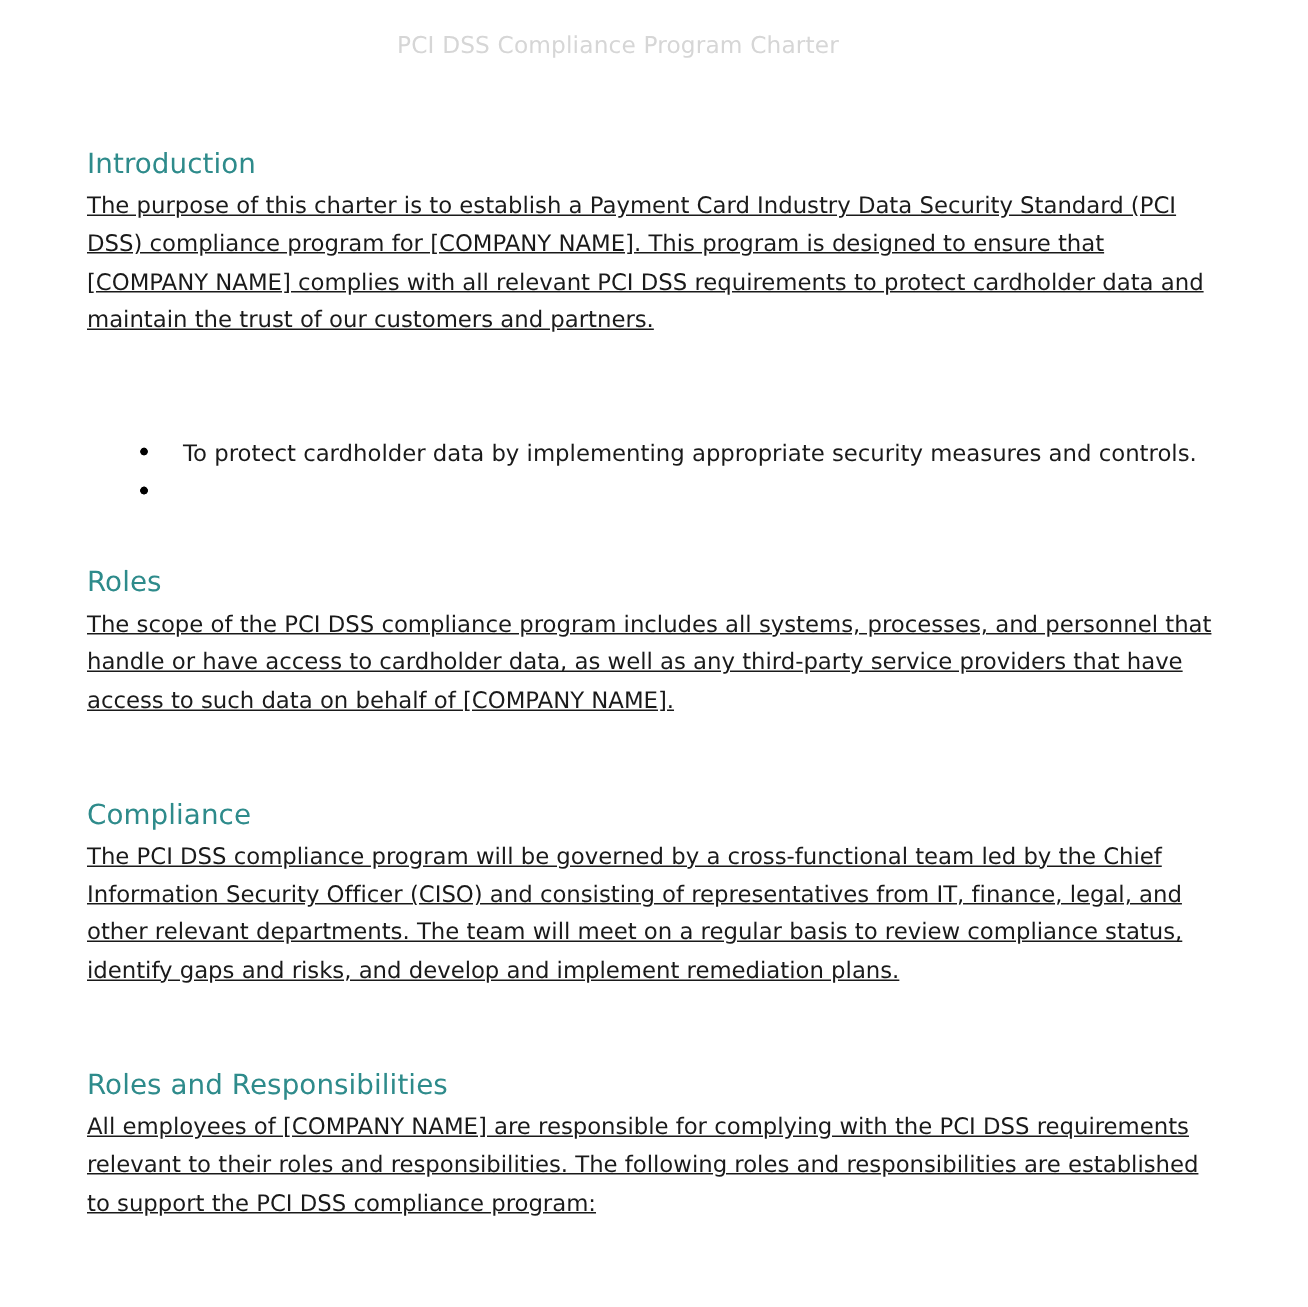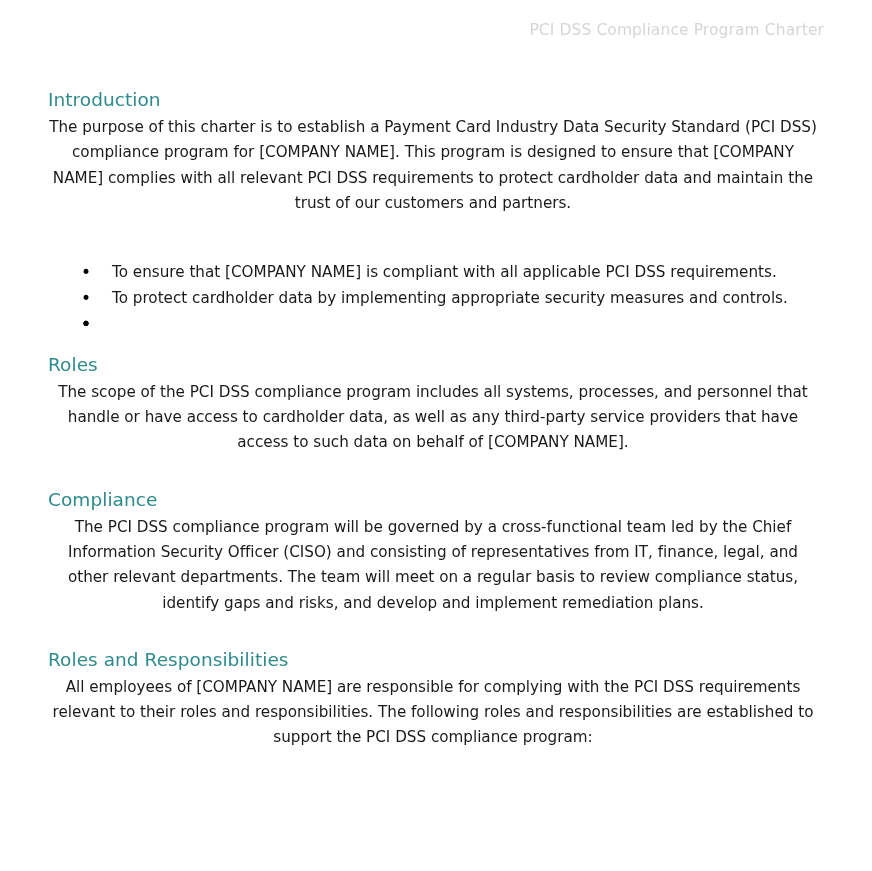--- a/index.html
+++ b/index.html
@@ -21,21 +21,21 @@
     background: #ffffff;
     overflow: hidden;
   }
 
   
   .doc-header {
     position: absolute;
     top: 19px;
     left: 0;
     width: 824px;
-    text-align: right;
+    text-align: center;
     font-size: 15.5px;
     line-height: 22px;
     color: #d6d6d6;
     letter-spacing: 0.1px;
     white-space: nowrap;
   }
 
   
   .content {
     position: absolute;
@@ -51,26 +51,27 @@
     font-weight: 400;
     color: #2e8b8b;
     letter-spacing: 0.05px;
   }
 
   p.body-text {
     margin: 0;
     font-size: 15.2px;
     line-height: 25.3px;
     color: #1a1a1a;
-    text-align: center;
+    text-align: left;
     letter-spacing: -0.01px;
+    text-decoration: underline;
   }
 
   
-  .block { margin: 4px; }
+  .block { margin: 14px; }
 
   .gap-heading-to-text { height: 3px; }
   .gap-before-heading  { height: 20px; }
   .gap-before-heading-lg { height: 24px; }
 
   
   ul.bullets {
     margin: 0;
     padding: 0;
     list-style: none;
@@ -113,21 +114,20 @@
 
     <div class="gap-before-heading"></div>
 
     <div class="block">
       <div class="gap-heading-to-text"></div>
 
       <div class="list-top-gap"></div>
       <ul class="bullets">
         <li>
           <span class="bullet-marker">•</span>
-          <span>To ensure that [COMPANY NAME] is compliant with all applicable PCI DSS requirements.</span>
         </li>
         <li>
           <span class="bullet-marker">•</span>
           <span>To protect cardholder data by implementing appropriate security measures and controls.</span>
         </li>
         <li>
           <span class="bullet-marker">•</span>
         </li>
         <li>
           <span class="bullet-marker">•</span>

